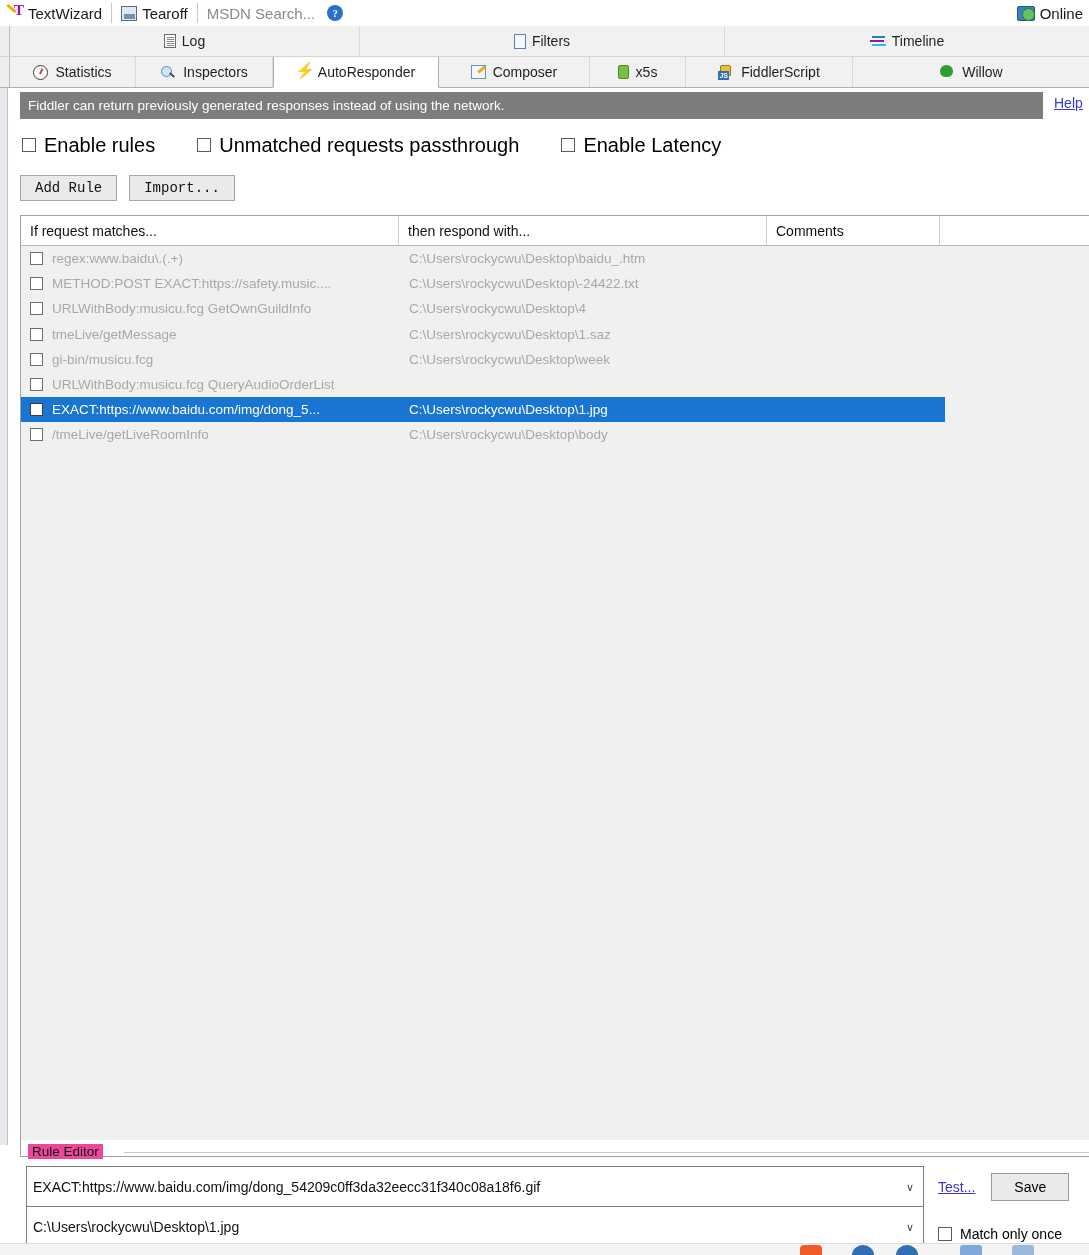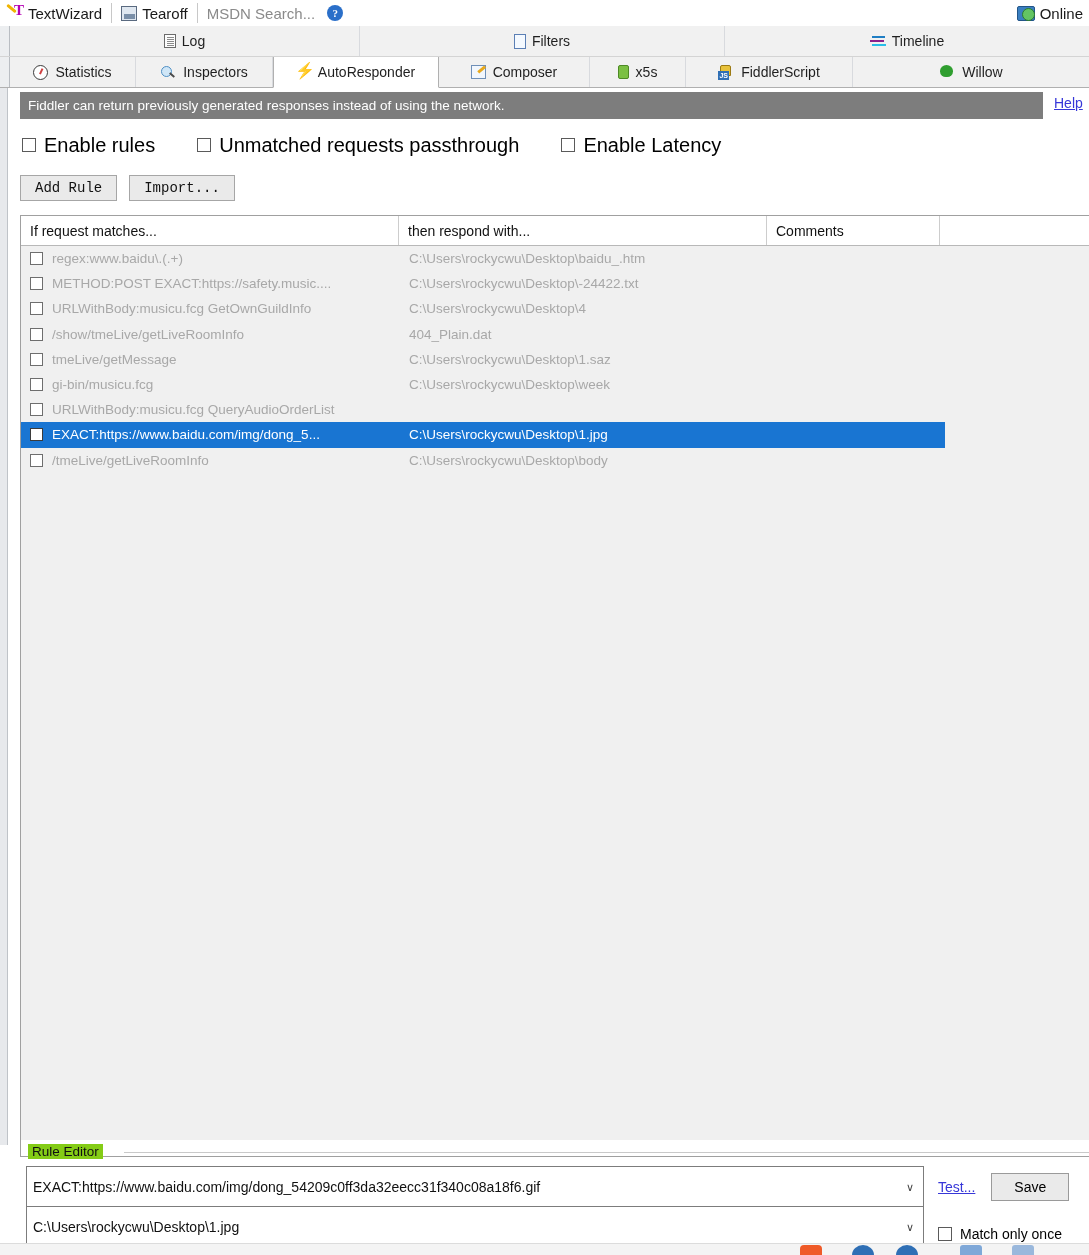--- a/index.html
+++ b/index.html
@@ -213,21 +213,21 @@
   .lrow.selected { background: #1975d2; color: #ffffff; width: 924px; }
   .lrow.selected .rcbx { background: #ffffff; border-color: #3b3b3b; }
   .lfill { background: #f0f0f0; }
 
   
   .editor-group {
     position: absolute; left: 20px; top: 1144px; width: 1069px; height: 111px;
   }
   .grp-legend {
     position: absolute; left: 8px; top: 0px; font-size: 13.5px;
-    color: #111; background: #84cc16; padding: 0 4px;
+    color: #111; background: #ec4899; padding: 0 4px;
   }
   .grp-line {
     position: absolute; left: 104px; top: 8px; right: 0; height: 1px; background: #c9c9c9;
   }
   .ed-row { position: absolute; left: 6px; display: flex; align-items: center; }
   .ed-row.r1 { top: 22px; }
   .ed-row.r2 { top: 62px; }
   .combo {
     position: relative; height: 42px; border: 1px solid #7c7c7c; background: #ffffff;
     display: flex; align-items: center; font-size: 14px; color: #111;
@@ -392,26 +392,20 @@
           <span class="rc3"></span>
         </div>
         <div class="lrow">
           <span class="rcbx"></span>
           <span class="rc1">URLWithBody:musicu.fcg GetOwnGuildInfo</span>
           <span class="rc2">C:\Users\rockycwu\Desktop\4</span>
           <span class="rc3"></span>
         </div>
         <div class="lrow">
           <span class="rcbx"></span>
-          <span class="rc1">/show/tmeLive/getLiveRoomInfo</span>
-          <span class="rc2">404_Plain.dat</span>
-          <span class="rc3"></span>
-        </div>
-        <div class="lrow">
-          <span class="rcbx"></span>
           <span class="rc1">tmeLive/getMessage</span>
           <span class="rc2">C:\Users\rockycwu\Desktop\1.saz</span>
           <span class="rc3"></span>
         </div>
         <div class="lrow">
           <span class="rcbx"></span>
           <span class="rc1">gi-bin/musicu.fcg</span>
           <span class="rc2">C:\Users\rockycwu\Desktop\week</span>
           <span class="rc3"></span>
         </div>

